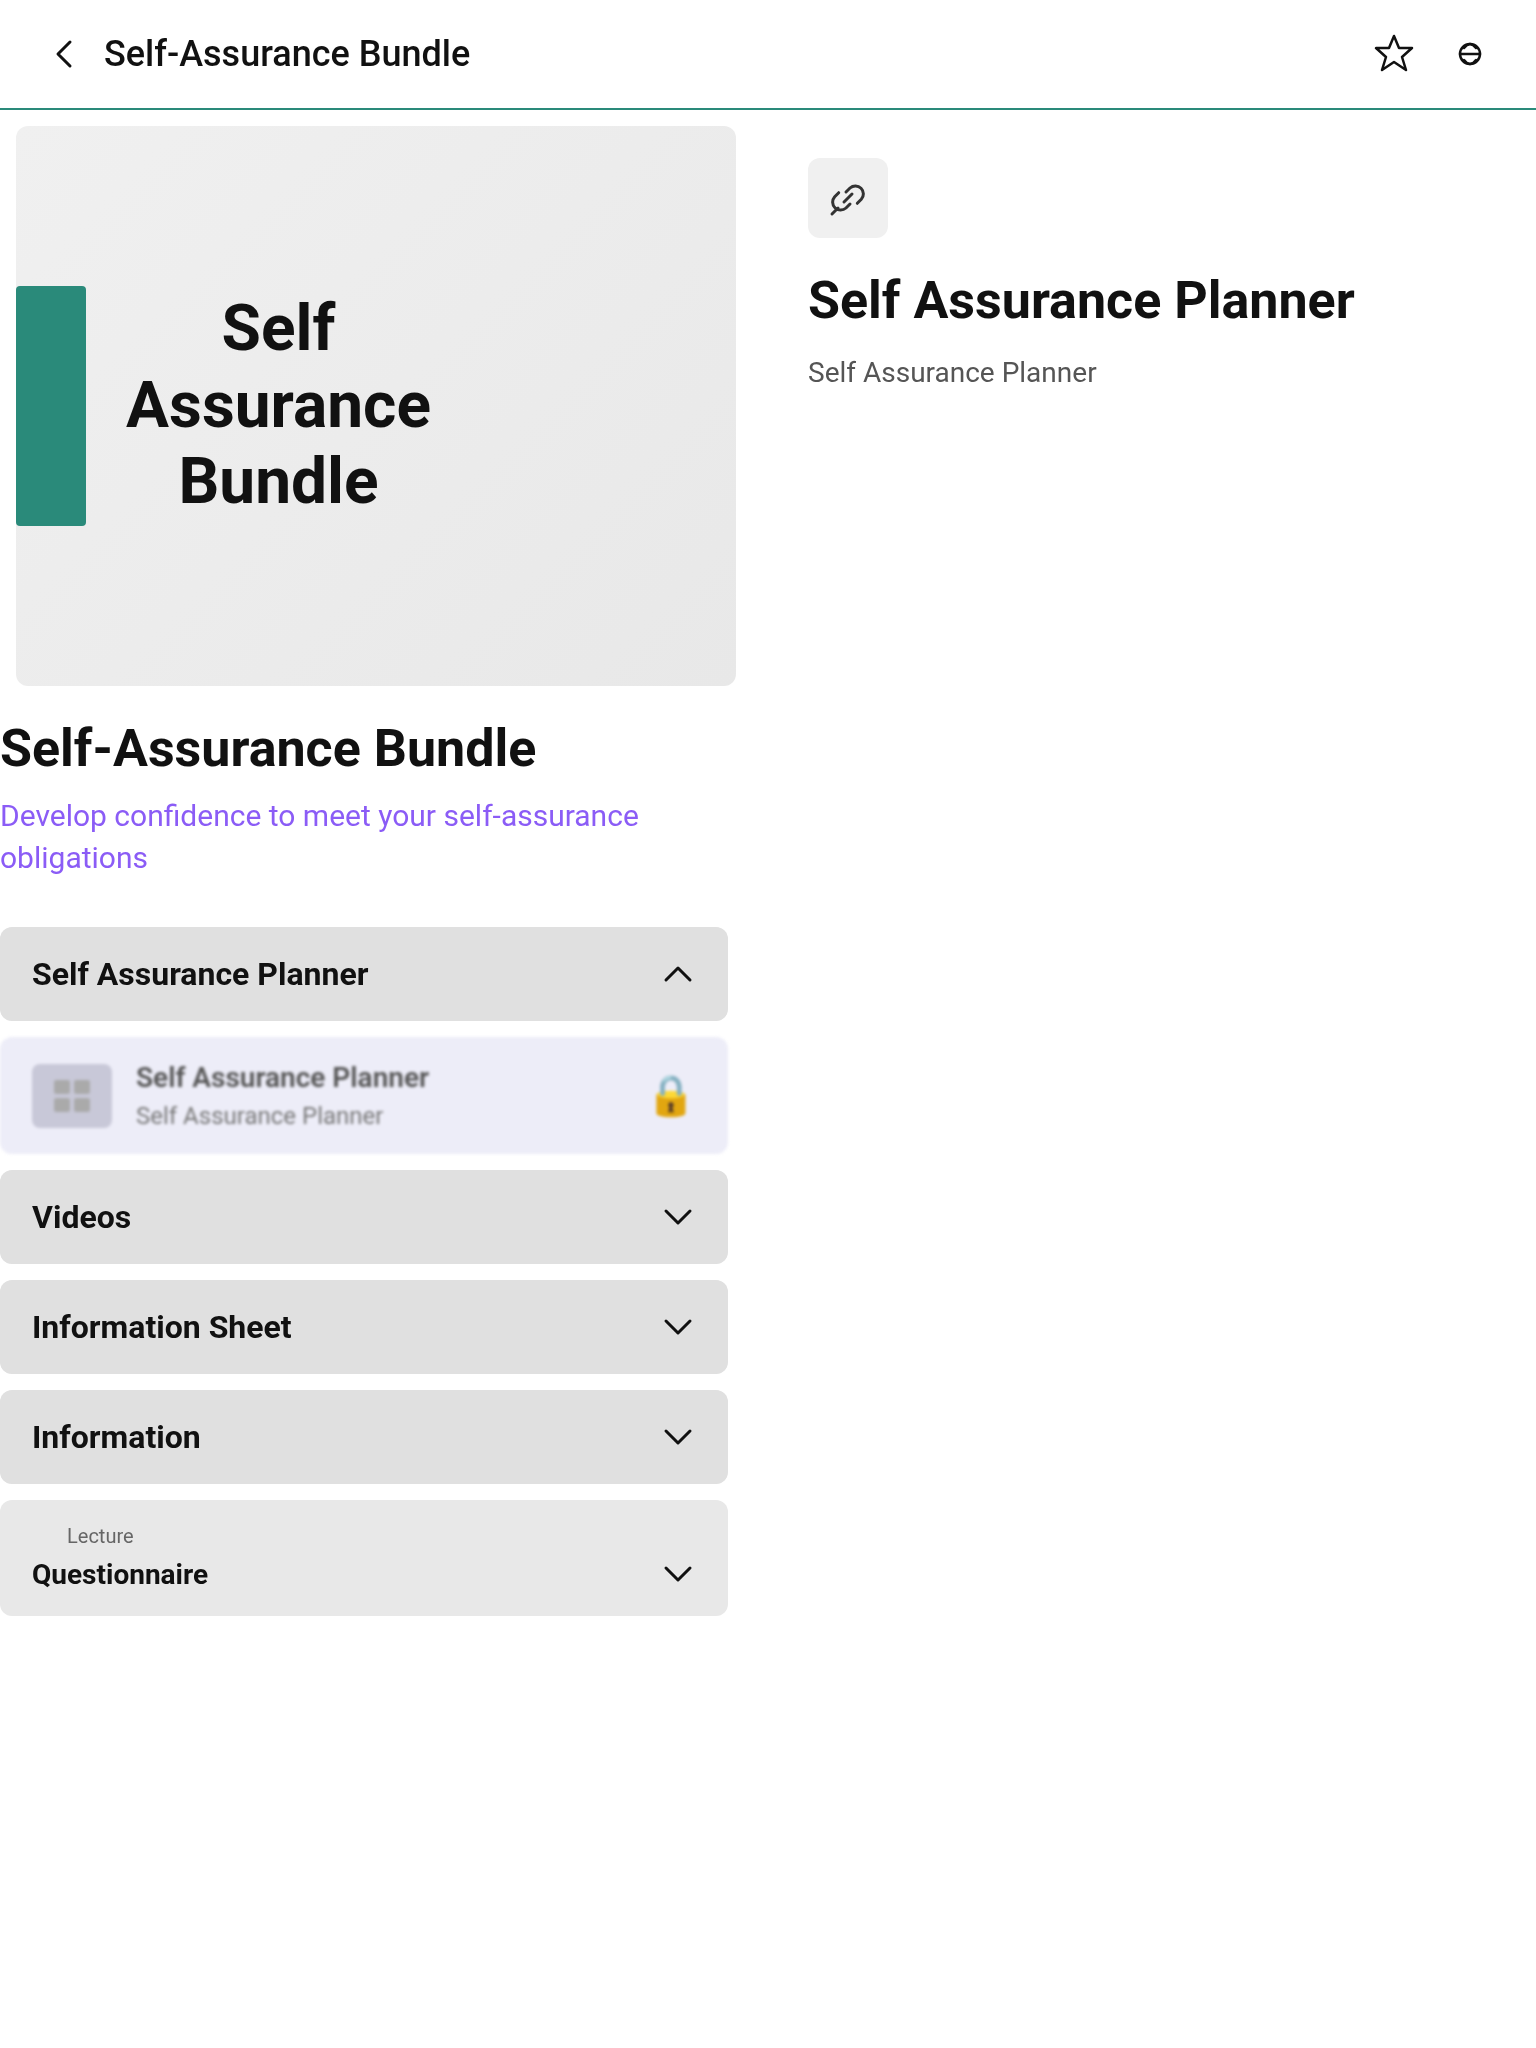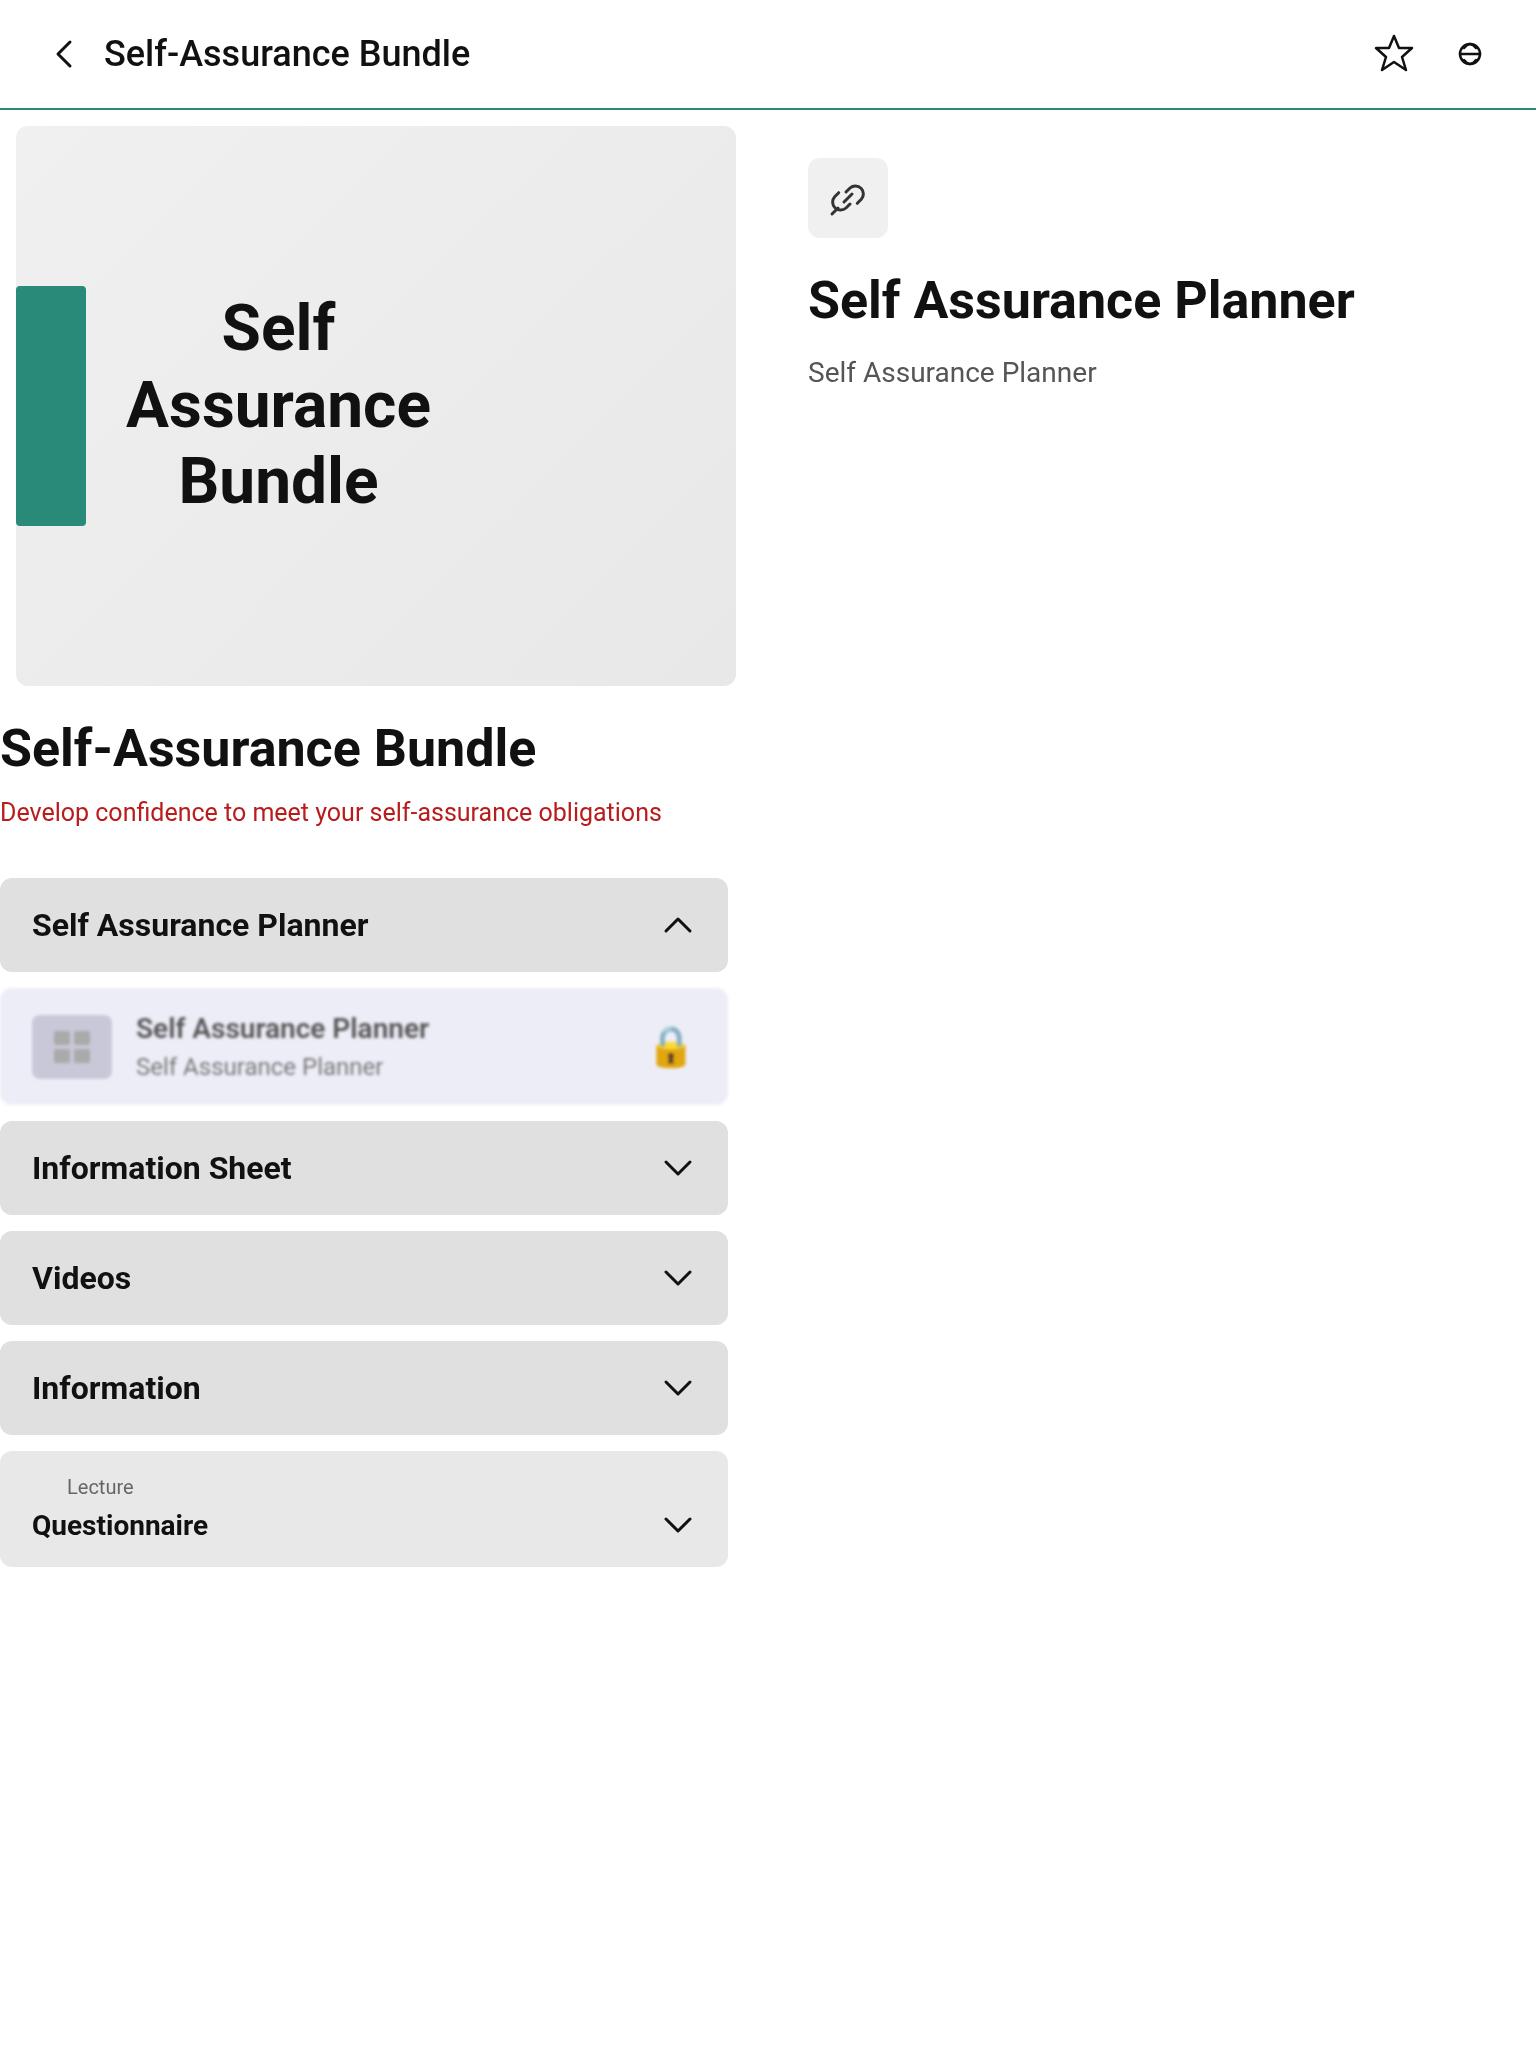--- a/index.html
+++ b/index.html
@@ -102,22 +102,22 @@
     }
 
     .bundle-title {
       font-size: 52px;
       font-weight: 700;
       color: #111;
       margin: 32px 0 16px 0;
       padding-left: 0;
     }
     .bundle-desc {
-      font-size: 25px;
-      color: #b91c1c;
+      font-size: 30px;
+      color: #8b5cf6;
       line-height: 1.4;
       margin-bottom: 48px;
       margin-top: 8px;
     }
 
     
     .accordion {
       display: flex;
       flex-direction: column;
       gap: 16px;
@@ -299,30 +299,30 @@
         </div>
         <div class="locked-text">
           <div class="locked-title">Self Assurance Planner</div>
           <div class="locked-sub">Self Assurance Planner</div>
         </div>
         <span class="lock-overlay">🔒</span>
       </div>
 
       <div class="accordion-item">
         <div class="accordion-header">
-          <span class="accordion-header-title">Information Sheet</span>
+          <span class="accordion-header-title">Videos</span>
           <svg class="chevron-icon" viewBox="0 0 36 36" fill="none" xmlns="http://www.w3.org/2000/svg">
             <polyline points="6,12 18,24 30,12" stroke="#111" stroke-width="3" stroke-linecap="round" stroke-linejoin="round" fill="none"></polyline>
           </svg>
         </div>
       </div>
 
       <div class="accordion-item">
         <div class="accordion-header">
-          <span class="accordion-header-title">Videos</span>
+          <span class="accordion-header-title">Information Sheet</span>
           <svg class="chevron-icon" viewBox="0 0 36 36" fill="none" xmlns="http://www.w3.org/2000/svg">
             <polyline points="6,12 18,24 30,12" stroke="#111" stroke-width="3" stroke-linecap="round" stroke-linejoin="round" fill="none"></polyline>
           </svg>
         </div>
       </div>
 
       <div class="accordion-item">
         <div class="accordion-header">
           <span class="accordion-header-title">Information</span>
           <svg class="chevron-icon" viewBox="0 0 36 36" fill="none" xmlns="http://www.w3.org/2000/svg">

